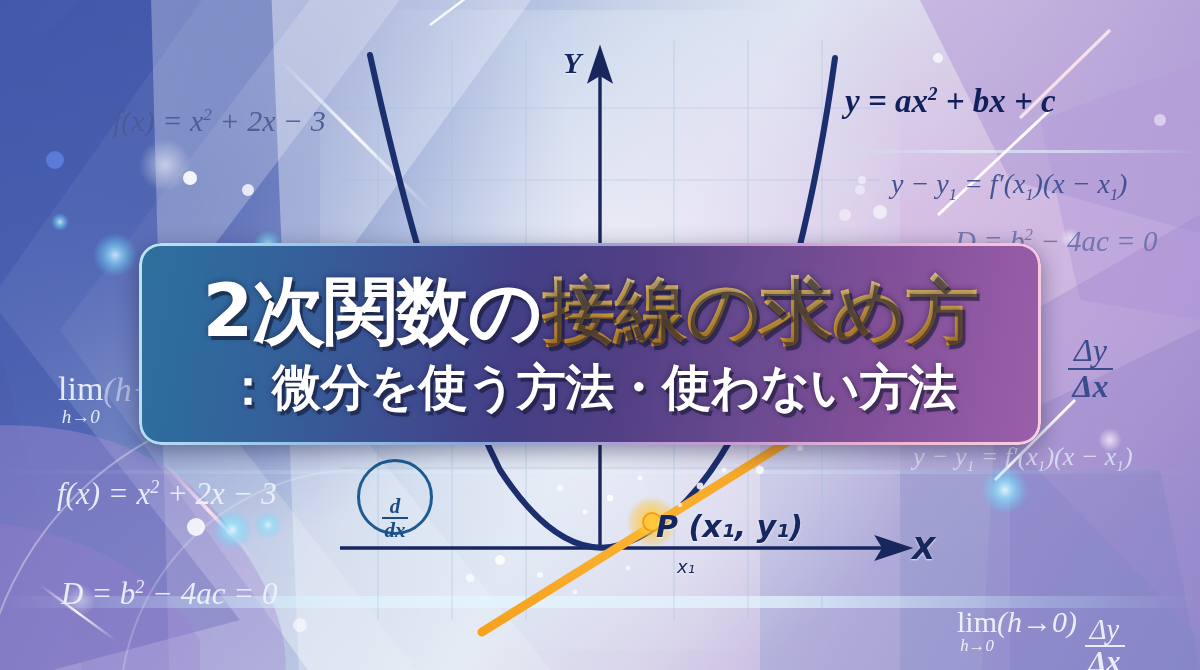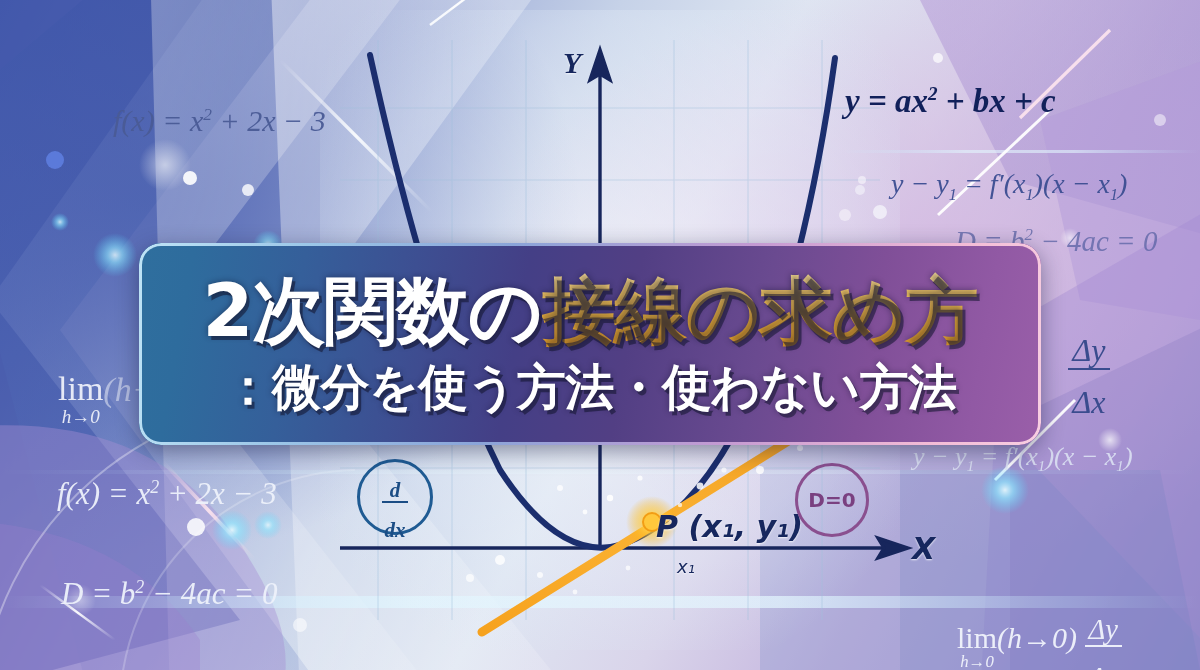--- a/index.html
+++ b/index.html
@@ -34,21 +34,21 @@
     pointer-events:none;
   }
   sup{ font-size:0.58em; vertical-align:super; font-style:italic;}
   sub{ font-size:0.58em; vertical-align:sub; font-style:italic;}
   .frac{
     display:inline-block; vertical-align:middle;
     text-align:center; line-height:1.05;
     position:relative; top:-0.05em;margin-top:44px;
   }
   .frac .num{ display:block; padding:0 .14em; }
-  .frac .den{ display:block; padding:16px .14em; border-top:2px solid currentColor; }
+  .frac .den{ display:block; padding:0 .14em; border-top:2px solid currentColor;font-weight:bold; }
   .lim{
     display:inline-block; text-align:center; vertical-align:middle;
     line-height:1;
   }
   .lim .lm{ display:block; font-style:normal;margin-top:12px; }
   .lim .lb{ display:block; font-size:.56em; margin-top:.06em;}
 
   
   .plate{
     position:absolute; left:139px; top:243px; width:902px; height:202px;
@@ -325,23 +325,20 @@
   <div class="glabel" style="left:656px; top:509px; font-size:30px; font-family:'DejaVu Sans',sans-serif; font-weight:700;">P (x₁, y₁)</div>
   <div class="glabel" style="left:677px; top:556px; font-size:18px; font-family:'DejaVu Sans',sans-serif; font-weight:400;">x₁</div>
 
   <div class="badge badge-ddx">
     <span class="frac">
       <span class="num">d</span>
       <span class="den">dx</span>
     </span>
   </div>
 
-  <div class="badge badge-d0">
-    <span style="font-family:'DejaVu Sans',sans-serif; font-style:normal; font-size:20px;">D=0</span>
-  </div>
 
   <div class="f" style="left:113px; top:106px; font-size:30px; color:#4a5b96; opacity:.95;">
     f(x) = x<sup>2</sup> + 2x − 3
   </div>
 
   <div class="f" style="left:58px; top:360px; font-size:34px; color:#f2f4fb; opacity:.92;">
     <span class="lim">
       <span class="lm">lim</span>
       <span class="lb">h→0</span>
     </span><span style="opacity:.55;">(h−h) =</span>

